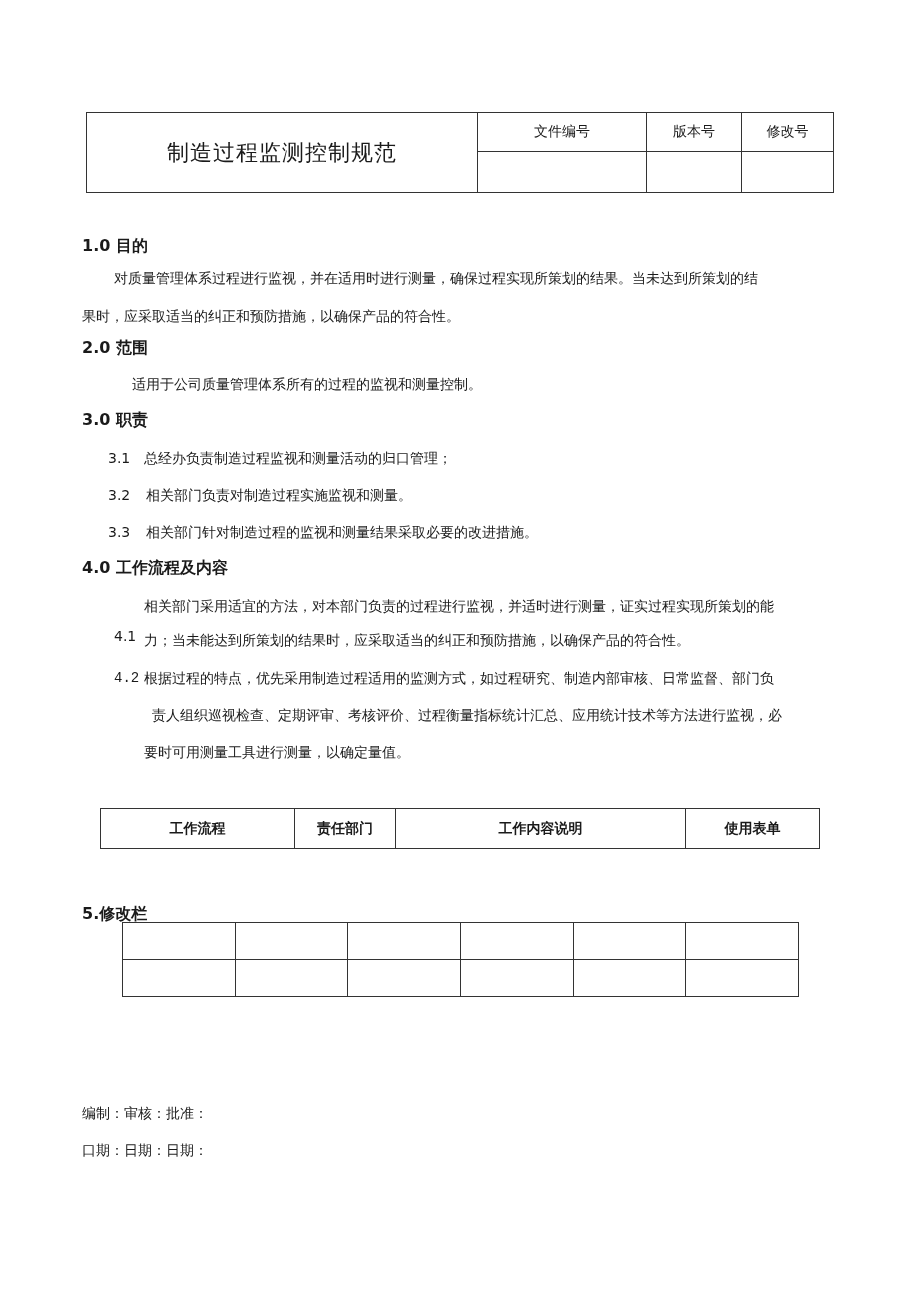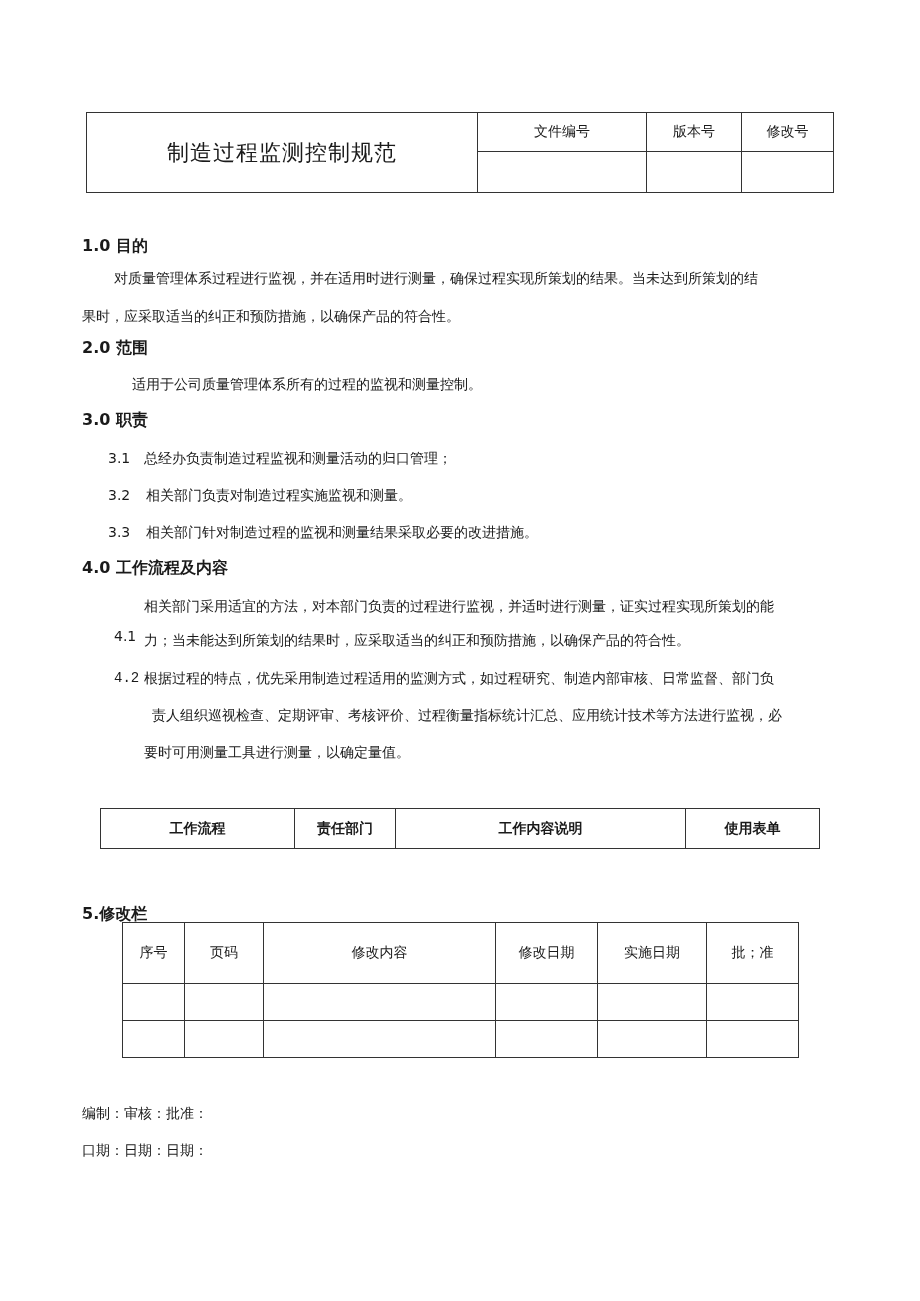--- a/index.html
+++ b/index.html
@@ -85,28 +85,20 @@
     <td style="width:289px">工作内容说明</td>
     <td>使用表单</td>
   </tr>
 </tbody>
   </table>
 
 <div class="abs h" style="left:82px; top:904px;">5.修改栏</div>
 
 <table id="rev" class="abs">
   <tbody>
-      <tr class="head">
-    <td style="width:61px">序号</td>
-    <td style="width:78px">页码</td>
-    <td style="width:231px">修改内容</td>
-    <td style="width:101px">修改日期</td>
-    <td style="width:108px">实施日期</td>
-    <td>批；准</td>
-  </tr>
   <tr class="row">
     <td></td>
     <td></td>
     <td></td>
     <td></td>
     <td></td>
     <td></td>
   </tr>
   <tr class="row">
     <td></td>

